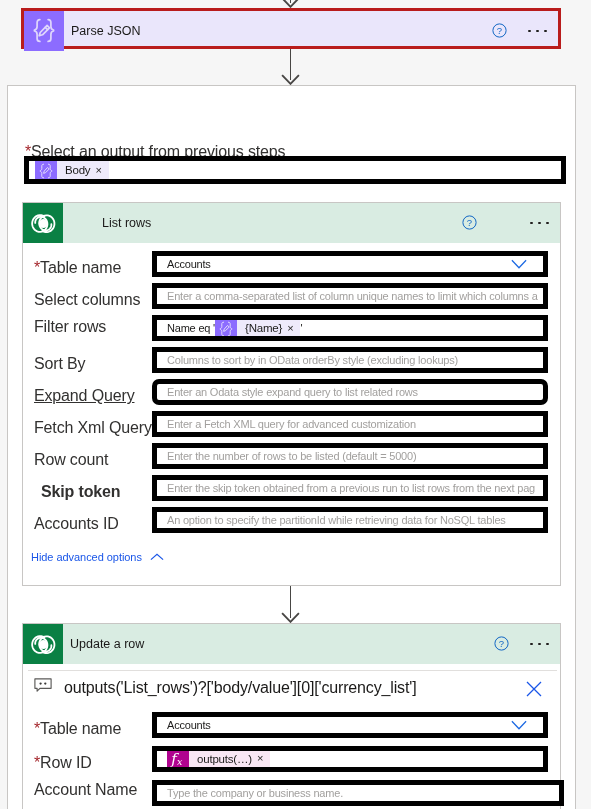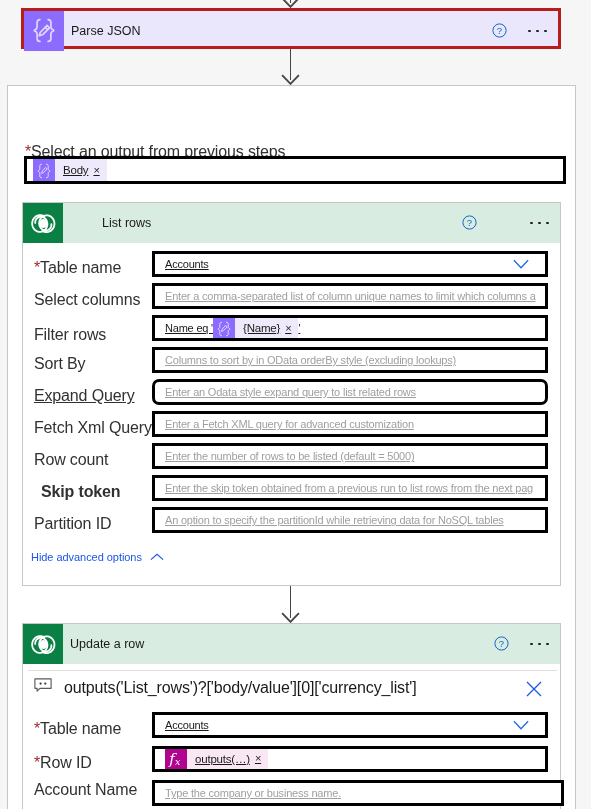--- a/index.html
+++ b/index.html
@@ -25,21 +25,21 @@
 #parsejson{left:21px;top:8px;width:540px;height:41px;background:#eae6fb;border:3px solid #b91c1c;box-sizing:border-box;}
 #parsejson .cardicon{background:#8c6cff;}
 
 
 #applyeach{left:7px;top:85px;width:569px;height:740px;}
 #applyeach>.cardhdr{background:#e1e5eb;}
 #applyeach .cardicon{background:#46688e;}
 
 .fieldlabel{font-size:16px;color:#323130;letter-spacing:-0.15px;}
 .req{color:#a4262c;}
-.inputbox{box-sizing:border-box;border:3px solid #000000;background:#fff;height:26px;display:flex;align-items:center;font-size:11px;letter-spacing:-0.2px;color:#1b1a19;padding-left:10px;overflow:hidden;white-space:nowrap;text-decoration:underline;}
+.inputbox{box-sizing:border-box;border:5px solid #000000;background:#fff;height:26px;display:flex;align-items:center;font-size:11px;letter-spacing:-0.2px;color:#1b1a19;padding-left:10px;overflow:hidden;white-space:nowrap;}
 .inputbox.ph{color:#a19f9d;}
 
 
 .token{display:inline-flex;align-items:center;height:22px;background:#eeeafb;font-size:11.5px;color:#1b1a19;}
 .token .tkicon{width:22px;height:22px;background:#8c6cff;display:flex;align-items:center;justify-content:center;flex:0 0 22px;}
 .token .tktext{padding:0 5px 0 8px;}
 .token .tkx{font-size:11px;color:#201f1e;padding-right:7px;cursor:pointer;line-height:1;}
 
 .token.fx{background:#f9e7f4;}
 .token.fx .tkicon{background:#b0038f;}
@@ -150,21 +150,21 @@
         <span style="padding-right:16px;display:flex">
           <svg class="dd" viewBox="0 0 16 10" width="16" height="10">
             <path d="M0.9 1.2 L8 8.8 L15.1 1.2" fill="none" stroke="#1d6ae3" stroke-width="1.25"></path>
           </svg>
         </span>
       </div>
       <div class="abs fieldlabel" style="left: 11px; top: 88.05px;"><span>Select columns</span></div>
       <div class="abs inputbox ph" style="left: 129px; top: 80.05px; width: 396px;">
         <span>Enter a comma-separated list of column unique names to limit which columns a</span>
       </div>
-      <div class="abs fieldlabel" style="left: 11px; top: 123px;"><span>Filter rows</span></div>
+      <div class="abs fieldlabel" style="left: 11px; top: 115px;"><span>Filter rows</span></div>
       <div class="abs inputbox" style="left: 129px; top: 112.1px; width: 396px;">
         <span>Name eq '</span>
         <span class="token">
           <span class="tkicon">
             <svg width="22" height="22" viewBox="0 0 22 22">
               <g fill="none" stroke="#e3dbfc" stroke-width="1.0" stroke-linecap="round" stroke-linejoin="round">
                 <path d="M8.6 5.2c-1.4 0-1.8.7-1.8 1.9v2.5c0 1.2-.7 2-1.7 2.1v.6c1 .1 1.7 1 1.7 2.1v2.5c0 1.2.4 1.9 1.8 1.9"></path>
                 <path d="M13.4 5.2c1.4 0 1.8.7 1.8 1.9v2.5c0 1.2.7 2 1.7 2.1v.6c-1 .1-1.7 1-1.7 2.1v2.5c0 1.2-.4 1.9-1.8 1.9"></path>
                 <path d="M12.9 8.7l1.3 1.3-3.8 3.8-1.8.5.5-1.8z"></path>
               </g>
@@ -188,21 +188,21 @@
         <span>Enter a Fetch XML query for advanced customization</span>
       </div>
       <div class="abs fieldlabel" style="left: 11px; top: 248.3px;"><span>Row count</span></div>
       <div class="abs inputbox ph" style="left: 129px; top: 240.3px; width: 396px;">
         <span>Enter the number of rows to be listed (default = 5000)</span>
       </div>
       <div class="abs fieldlabel" style="left: 18px; top: 280.35px; font-weight: bold;"><span>Skip token</span></div>
       <div class="abs inputbox ph" style="left: 129px; top: 272.35px; width: 396px;">
         <span>Enter the skip token obtained from a previous run to list rows from the next pag</span>
       </div>
-      <div class="abs fieldlabel" style="left: 11px; top: 312.4px;"><span>Partition ID</span></div>
+      <div class="abs fieldlabel" style="left: 11px; top: 312.4px;"><span>Accounts ID</span></div>
       <div class="abs inputbox ph" style="left: 129px; top: 304.4px; width: 396px;">
         <span>An option to specify the partitionId while retrieving data for NoSQL tables</span>
       </div>
     </div>
   <div class="abs advlink" style="left:8px;top:348px;">
     <span>Hide advanced options</span><svg class="chev" viewBox="0 0 14 8">
         <path d="M.9 6.6 L7 1.2 L13.1 6.6" fill="none" stroke="#1a56e8" stroke-width="1.2"></path>
       </svg>
   </div>
 </div>

